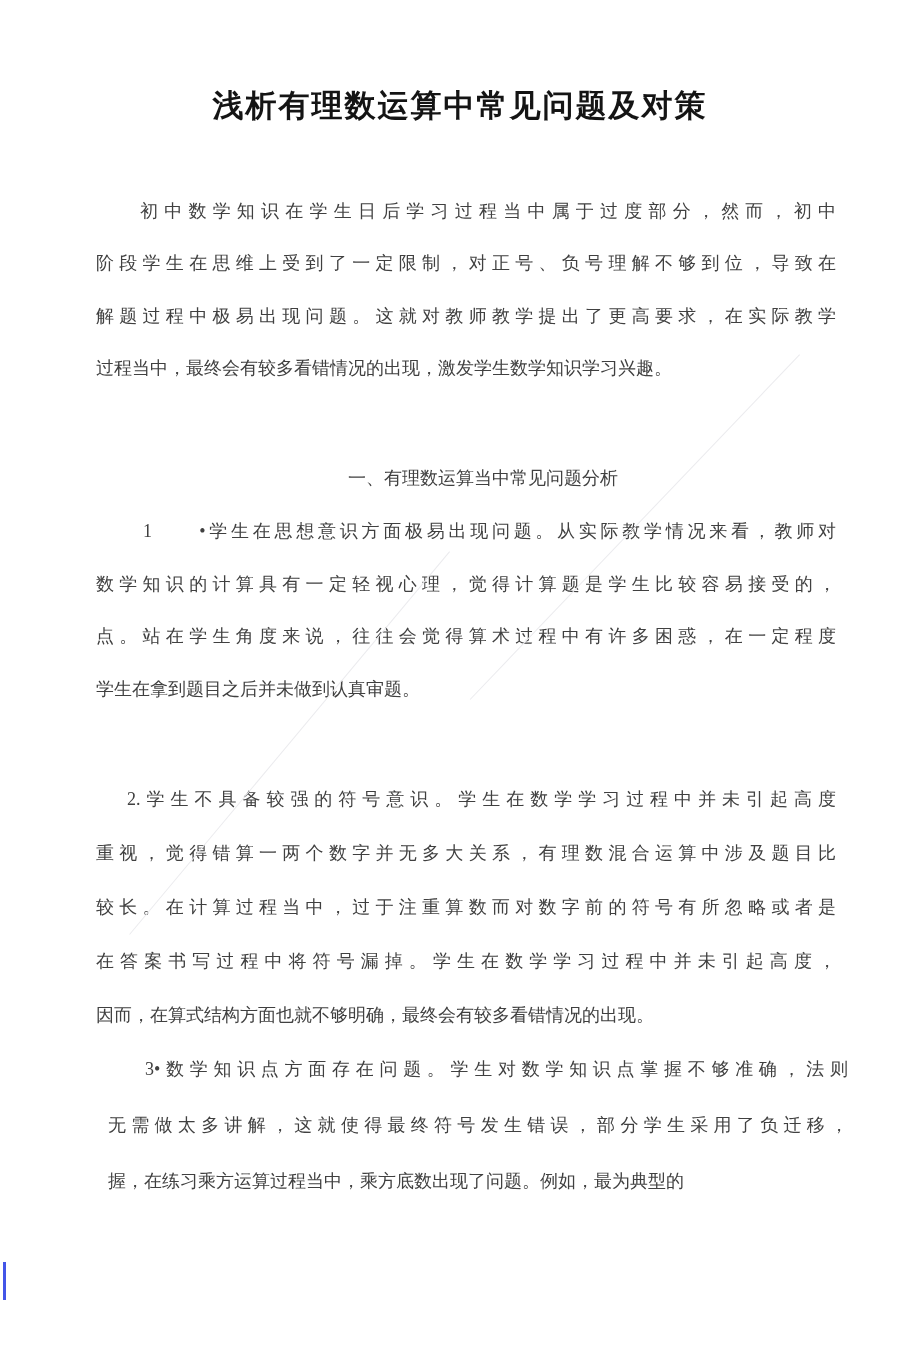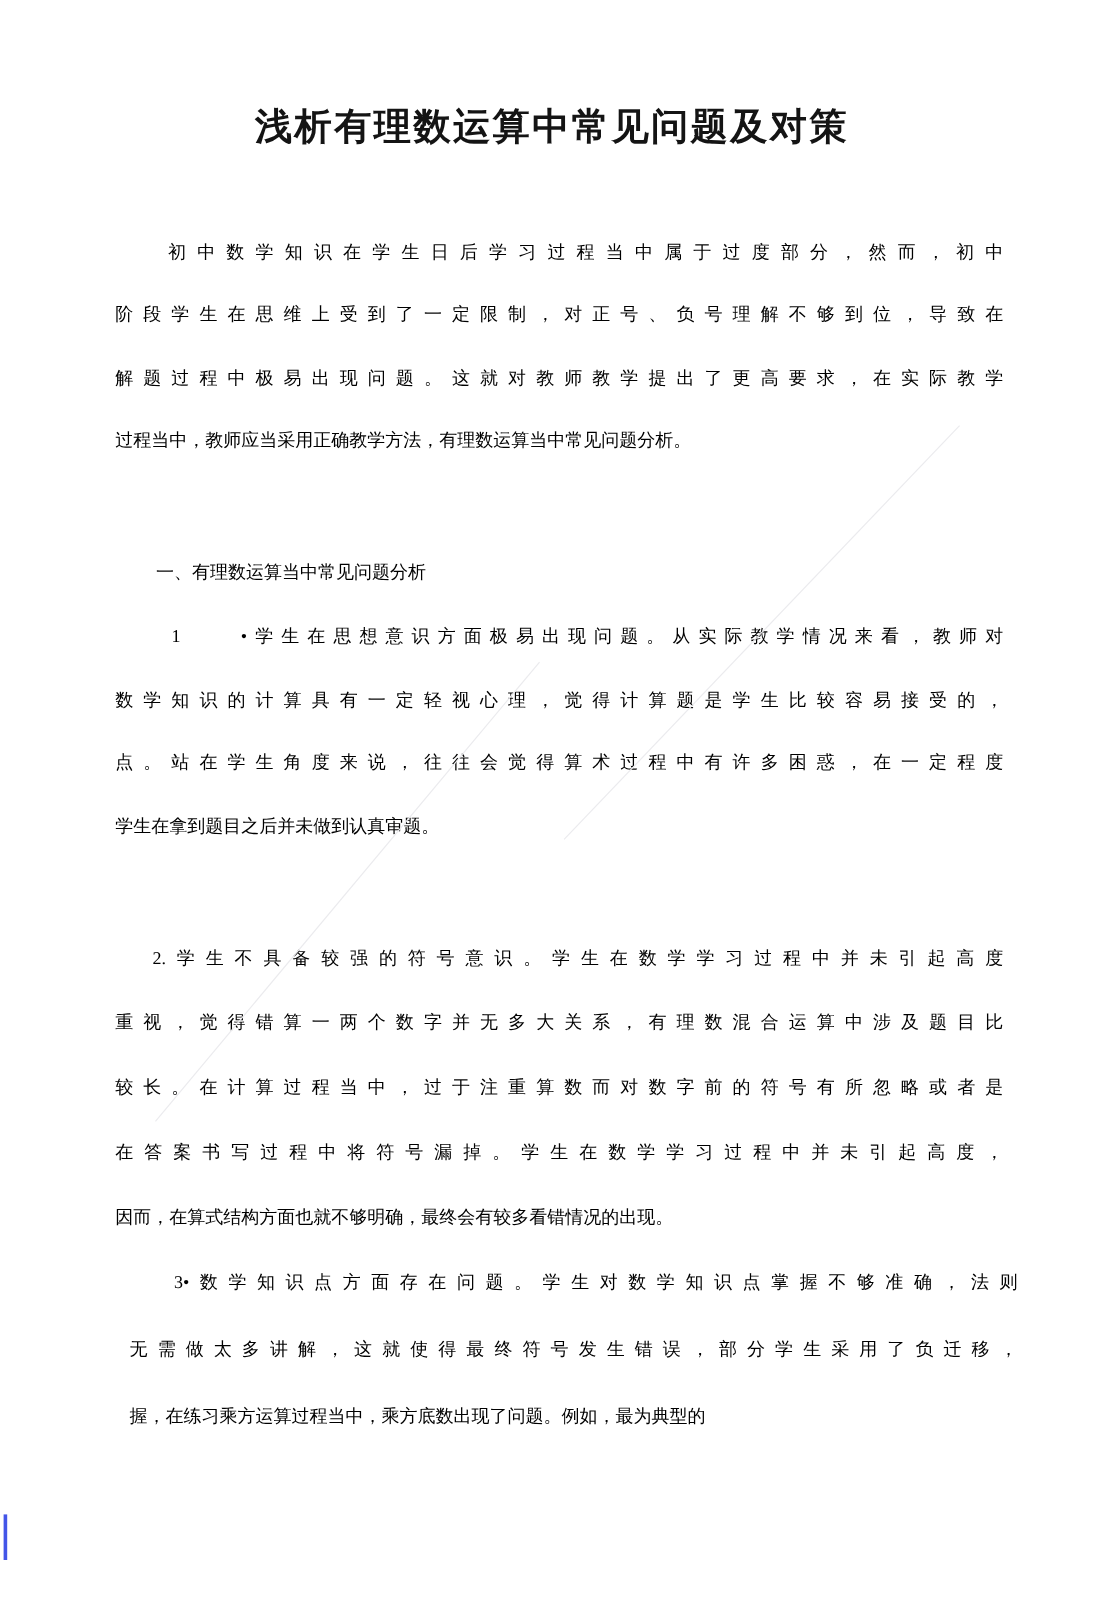--- a/index.html
+++ b/index.html
@@ -24,25 +24,25 @@
     font-family: "Liberation Sans", sans-serif;
     font-weight: bold;
     font-size: 31px;
     line-height: 40px;
     letter-spacing: 2px;
     color: #141414;
     margin: 0;
   }
   .para {
     position: absolute; left: 96px; width: 740px;
-    font-size: 15px;
-    color: #000000;
+    font-size: 18px;
+    color: #404040;
   }
   .p-intro   { top: 185px;  line-height: 52.3px; }
-  .p-heading { top: 452px;  line-height: 52px;   }
+  .p-heading { top: 452px;  line-height: 52px; text-align: center;   }
   .p-item1   { top: 505px;  line-height: 52.5px; }
   .p-item2   { top: 772px;  line-height: 54px;   }
   .p-item3   { top: 1041px; line-height: 56px; margin-left: 12px;   }
   .line { white-space: pre-wrap; }
   .fill { text-align: justify; text-align-last: justify; }
   .ind44 { text-indent: 44px; }
   .ind34 { text-indent: 34px; }
   .ind47 { text-indent: 47px; }
   .ind31 { text-indent: 31px; }
   .ind37 { text-indent: 37px; }
@@ -66,21 +66,21 @@
 <body>
 
 <div class="page">
 
   <h1 class="doc-title">浅析有理数运算中常见问题及对策</h1>
 
   <div class="para p-intro">
     <div class="line fill ind44">初中数学知识在学生日后学习过程当中属于过度部分，然而，初中</div>
     <div class="line fill">阶段学生在思维上受到了一定限制，对正号、负号理解不够到位，导致在</div>
     <div class="line fill">解题过程中极易出现问题。这就对教师教学提出了更高要求，在实际教学</div>
-    <div class="line">过程当中，教师应当采用正确教学方法，有理数运算当中常见问题分析。</div>
+    <div class="line">过程当中，最终会有较多看错情况的出现，激发学生数学知识学习兴趣。</div>
   </div>
 
   <div class="para p-heading">
     <div class="line ind34">一、有理数运算当中常见问题分析</div>
   </div>
 
   <div class="para p-item1">
     <div class="line fill ind47">1　　•学生在思想意识方面极易出现问题。从实际教学情况来看，教师对</div>
     <div class="line fill">数学知识的计算具有一定轻视心理，觉得计算题是学生比较容易接受的，</div>
     <div class="line fill">点。站在学生角度来说，往往会觉得算术过程中有许多困惑，在一定程度</div>

